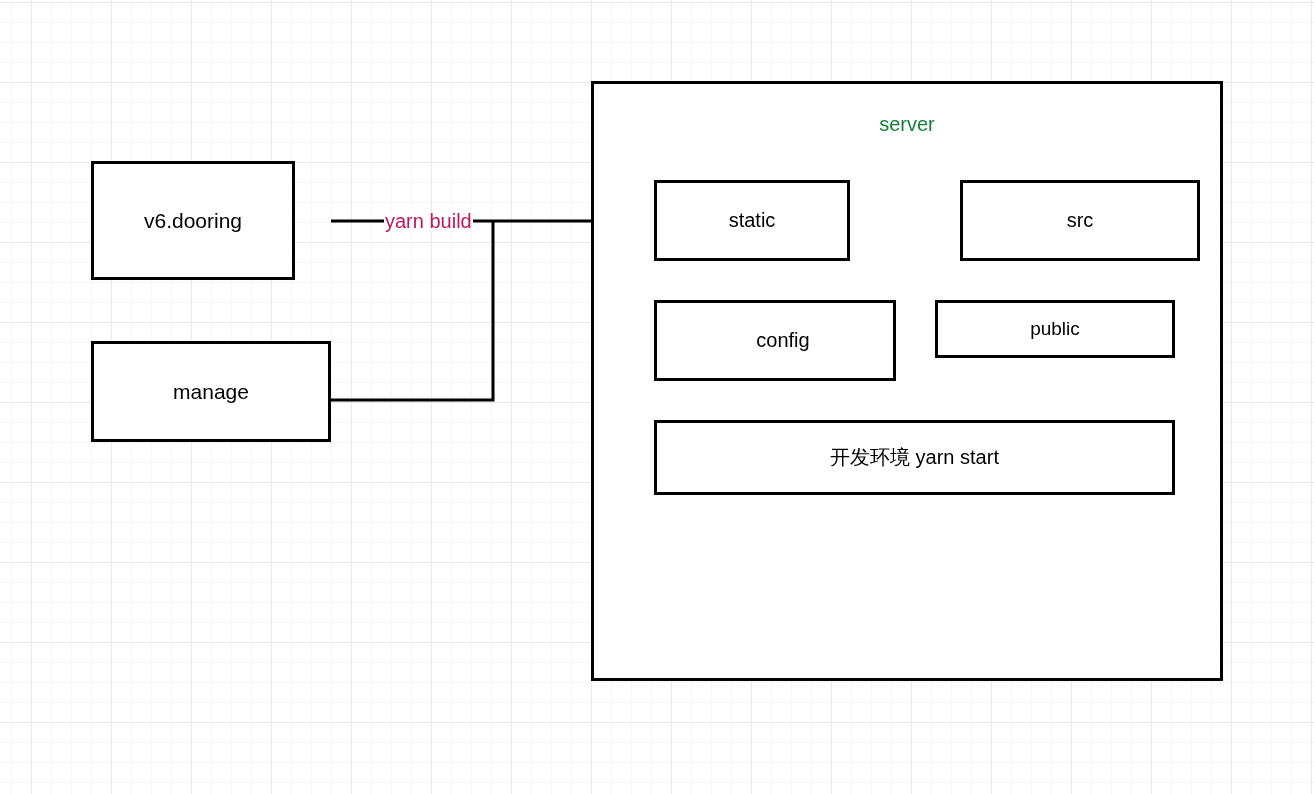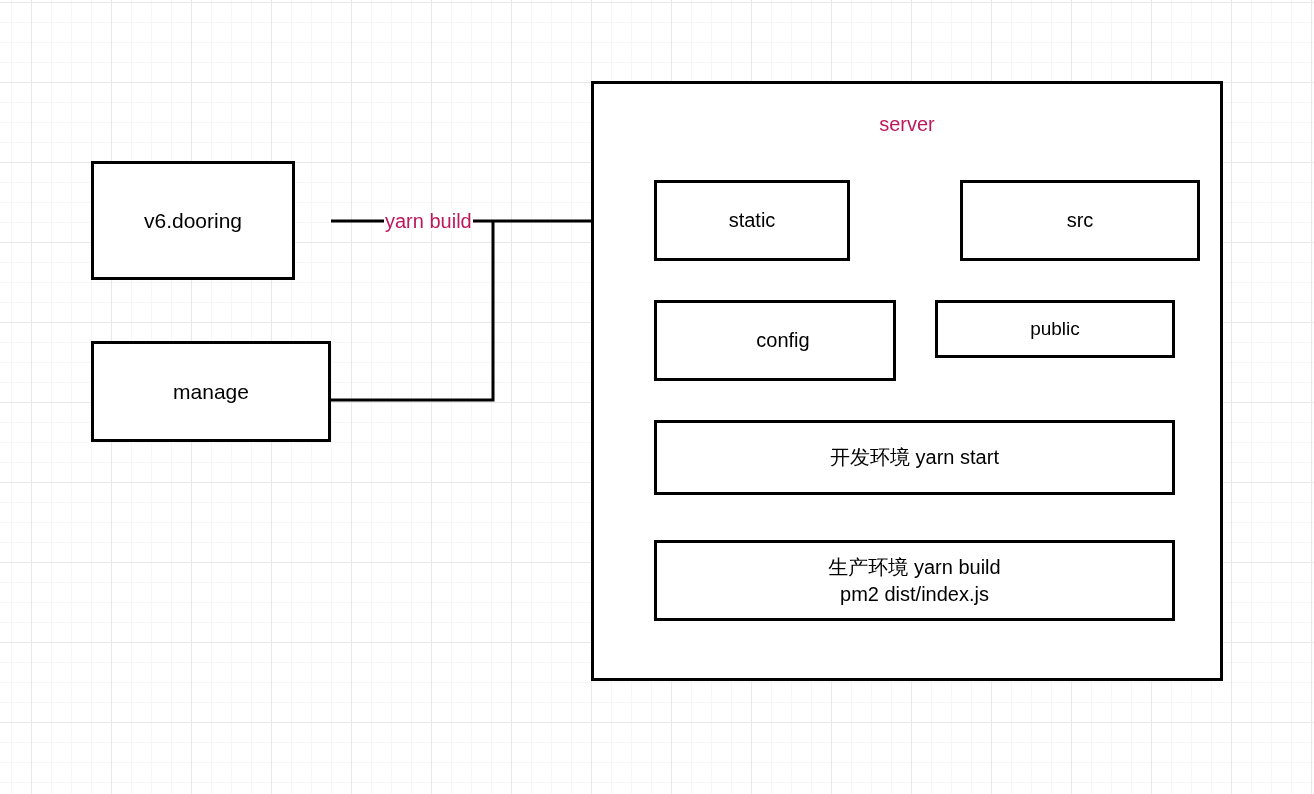--- a/index.html
+++ b/index.html
@@ -66,21 +66,21 @@
     left: 591px; top: 81px; width: 632px; height: 600px;
     display: block;
   }
   #server-title {
     position: absolute;
     left: 0;
     top: 27px;
     width: 100%;
     text-align: center;
     font-size: 20px;
-    color: #be185d;
+    color: #15803d;
   }
 
   
   #node-static {
     left: 654px; top: 180px; width: 196px; height: 81px;
     font-size: 20px;
   }
   #node-src {
     left: 935px; top: 180px; width: 240px; height: 81px;
     font-size: 20px;
@@ -170,18 +170,14 @@
   </div>
 
   <div class="node" id="node-public">
     <span class="node-label">public</span>
   </div>
 
   <div class="node" id="node-dev">
     <span class="node-label">开发环境 yarn start</span>
   </div>
 
-  <div class="node" id="node-prod">
-    <span class="node-label">生产环境 yarn build
-pm2 dist/index.js</span>
-  </div>
 
 </div>
 
 </body></html>

